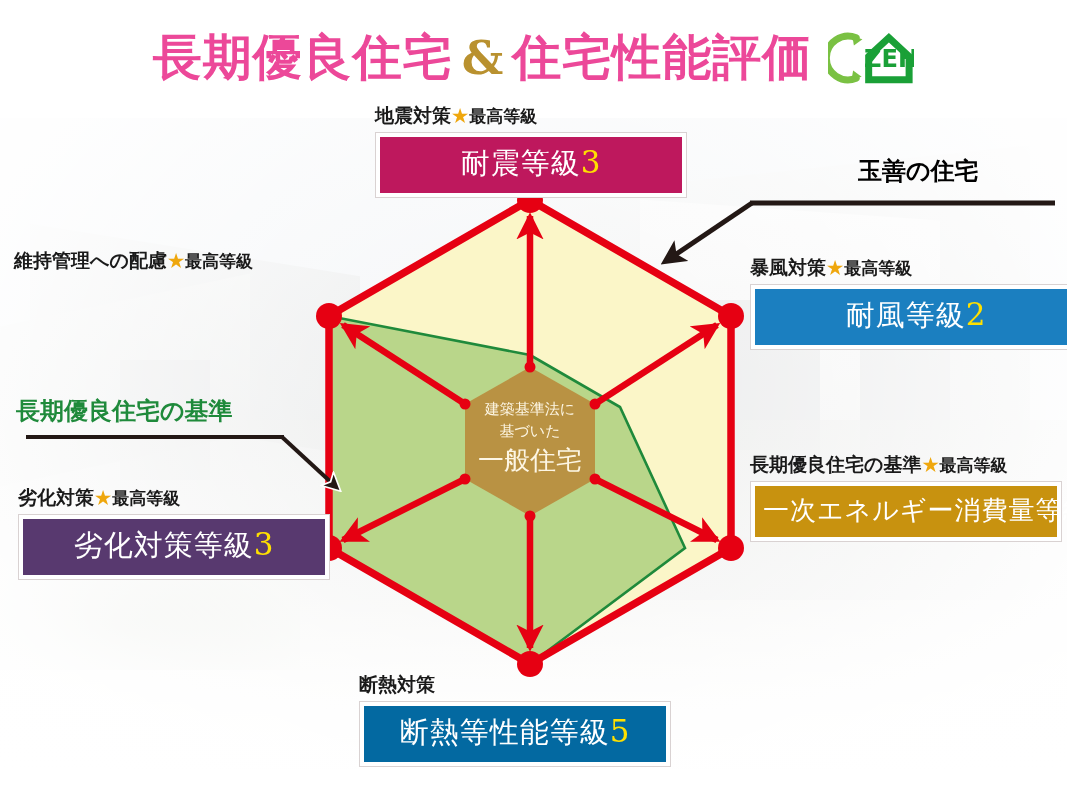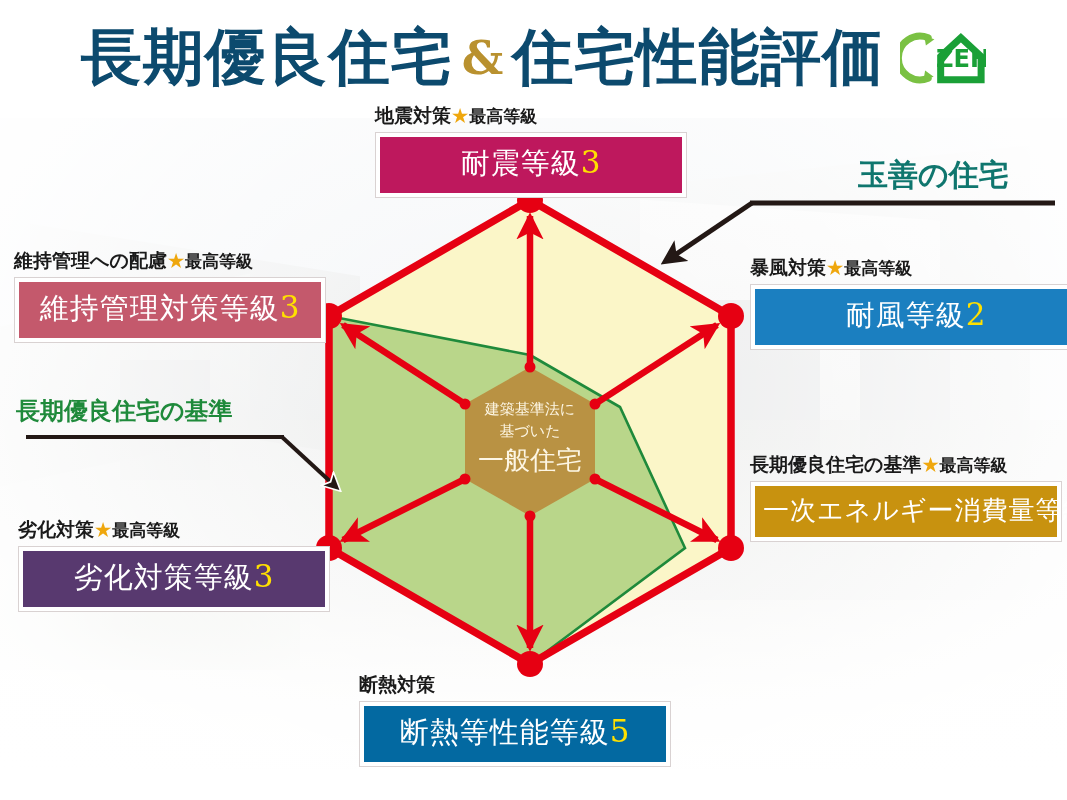--- a/index.html
+++ b/index.html
@@ -31,21 +31,21 @@
   .bg-green{position:absolute;left:0px;top:560px;width:300px;height:110px;
      background:radial-gradient(ellipse at 40% 60%,#d5d9cf 0%,#eceee9 70%,rgba(255,255,255,0) 100%);opacity:.8;}
   .bg-fade{position:absolute;inset:0;
      background:radial-gradient(ellipse at 50% 48%,rgba(255,255,255,.35) 0%,rgba(255,255,255,.72) 52%,rgba(255,255,255,.93) 78%,#fff 100%);}
   .bg-top-white{position:absolute;left:0;top:0;width:1067px;height:118px;background:#fff;}
   .bg-bot-white{position:absolute;left:0;top:770px;width:1067px;height:30px;background:#fff;}
 
   
   .title-row{position:absolute;left:0;top:18px;width:1067px;height:80px;
      display:flex;align-items:center;justify-content:center;gap:6px;z-index:40;}
-  .title-text{font-size:61px;font-weight:bold;color:#0c4a6e;letter-spacing:1px;
+  .title-text{font-size:49px;font-weight:bold;color:#ec4899;letter-spacing:1px;
      font-family:"DejaVu Serif","Liberation Serif",serif;white-space:nowrap;}
   .title-amp{font-size:46px;font-weight:bold;color:#b9912f;padding:0 3px;}
   .zeh-logo{width:86px;height:56px;margin-left:10px;}
 
   
   .diagram{position:absolute;left:265px;top:170px;width:540px;height:520px;z-index:20;}
 
   
   .badge-block{position:absolute;z-index:35;}
   .badge-cap{font-size:19px;color:#1a1a1a;font-weight:bold;white-space:nowrap;
@@ -54,21 +54,21 @@
   .badge-cap .small{font-size:17px;}
   .badge-outer{border:1px solid #d9d2d2;background:#ffffff;padding:4px;display:inline-block;}
   .badge-box{padding:7px 18px 9px 18px;text-align:center;white-space:nowrap;}
   .badge-txt{font-size:29px;color:#ffffff;font-weight:normal;letter-spacing:1px;
      font-family:"DejaVu Serif","Liberation Serif",serif;}
   .badge-num{color:#ffe000;font-size:31px;}
 
   
   .callout{position:absolute;z-index:38;}
   .callout-label{font-size:28px;font-weight:bold;white-space:nowrap;}
-  .callout-red{color:#0f766e;font-size:30px;}
+  .callout-red{color:#000000;font-size:24px;}
   .callout-green{color:#1f8a3b;font-size:24px;}
 </style>
 </head>
 <body>
 
 <div id="stage">
 
   <div class="bg-photo">
     <div class="bg-sky"></div>
     <div class="bg-roofL"></div>
@@ -189,28 +189,23 @@
       <div class="badge-box" style="background:#be185d;width:266px;">
         <span class="badge-txt">耐震等級</span><span class="badge-txt badge-num">3</span>
       </div>
     </div>
   </div>
 
   <div class="badge-block" style="left:14px;top:248px;">
     <div class="badge-cap">
       <span>維持管理への配慮</span><span class="star">★</span><span class="small">最高等級</span>
     </div>
-    <div class="badge-outer">
-      <div class="badge-box" style="background:#c4596c;width:266px;">
-        <span class="badge-txt">維持管理対策等級</span><span class="badge-txt badge-num">3</span>
-      </div>
-    </div>
-  </div>
-
-  <div class="badge-block" style="left:18px;top:485px;margin-top:32px;">
+  </div>
+
+  <div class="badge-block" style="left:18px;top:485px;">
     <div class="badge-cap">
       <span>劣化対策</span><span class="star">★</span><span class="small">最高等級</span>
     </div>
     <div class="badge-outer">
       <div class="badge-box" style="background:#58396f;width:266px;">
         <span class="badge-txt">劣化対策等級</span><span class="badge-txt badge-num">3</span>
       </div>
     </div>
   </div>
 

